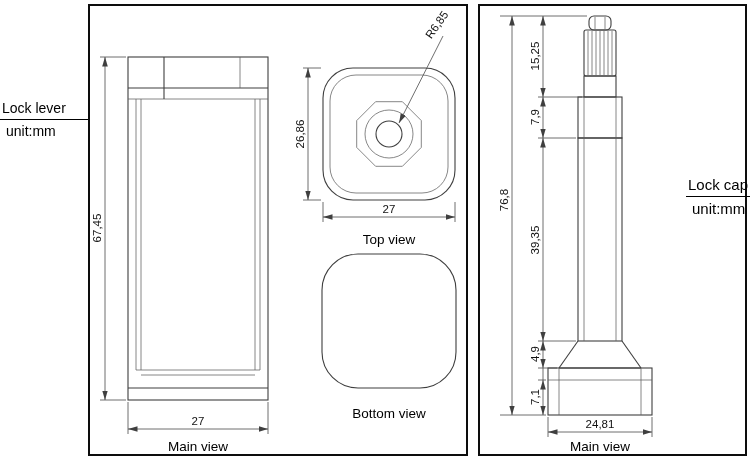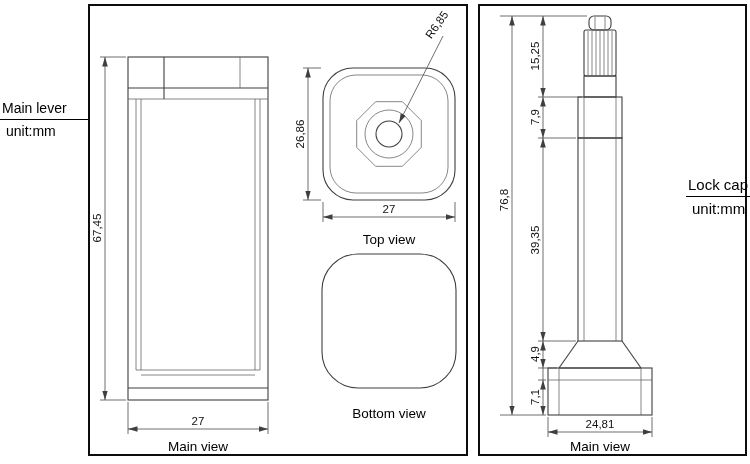--- a/index.html
+++ b/index.html
@@ -22,21 +22,21 @@
 </style>
 </head>
 <body>
 
 <div class="canvas">
 
   <div class="panel panel-left"></div>
   <div class="panel panel-right"></div>
 
   <div class="side-label side-left">
-    <div class="side-title">Main lever</div>
+    <div class="side-title">Lock lever</div>
     <div class="side-unit">unit:mm</div>
   </div>
 
   <div class="side-label side-right">
     <div class="side-title">Lock cap</div>
     <div class="side-unit">unit:mm</div>
   </div>
 
   <svg class="drawing" width="750" height="464" viewBox="0 0 750 464">
     <defs>

